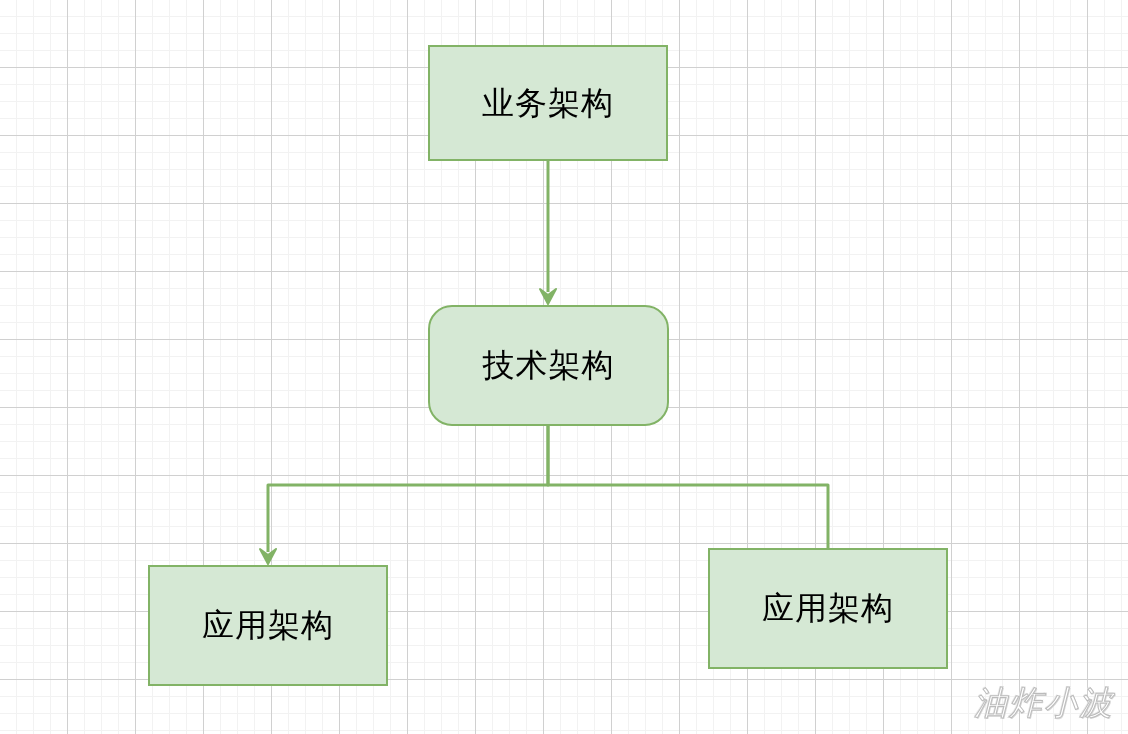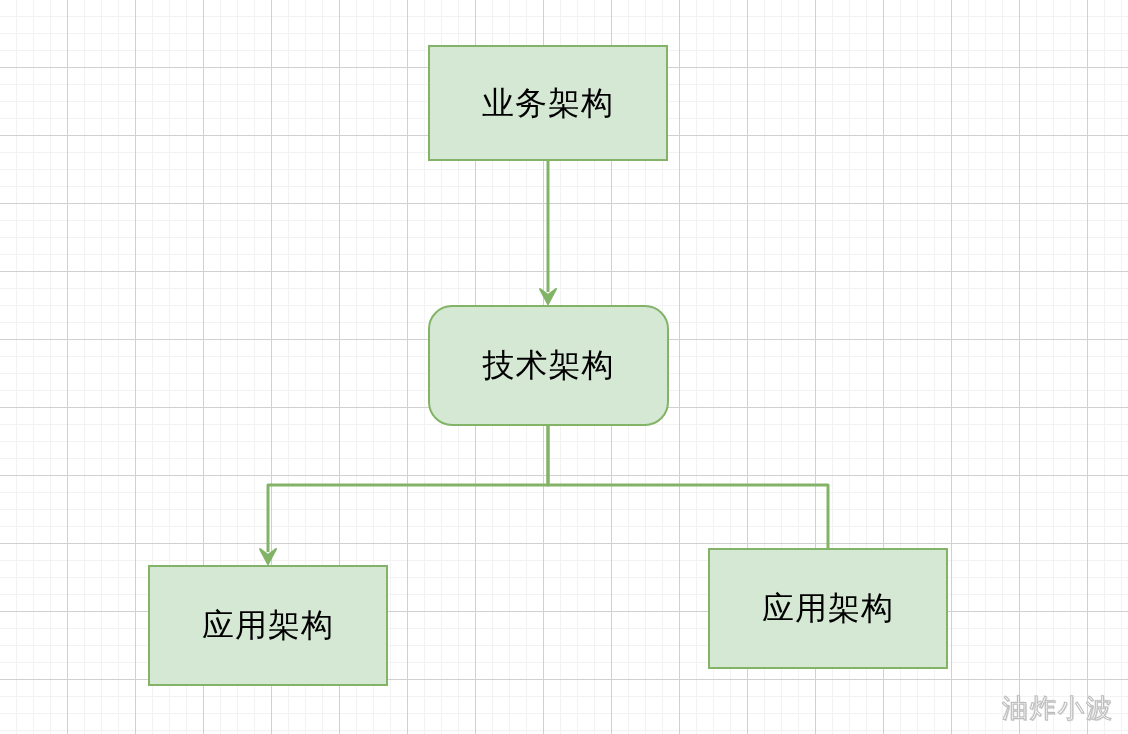--- a/index.html
+++ b/index.html
@@ -59,30 +59,31 @@
     width: 1128px;
     height: 734px;
     overflow: visible;
     pointer-events: none;
   }
 
   .watermark {
     position: absolute;
     right: 14px;
     bottom: 8px;
-    font-size: 26px;
+    font-size: 33px;
     letter-spacing: 2px;
     color: #ffffff;
     -webkit-text-stroke: 1px #b8b8b8;
     text-shadow:
       1px 1px 0 #d8d8d8,
       -1px -1px 0 #e8e8e8;
     opacity: 0.95;
     user-select: none;
     white-space: nowrap;
+    font-style: italic;
   }
 </style>
 </head>
 <body>
 
 <div id="canvas">
 
   <svg class="edge-layer" width="1128" height="734" viewBox="0 0 1128 734" xmlns="http://www.w3.org/2000/svg">
 
     <g>

